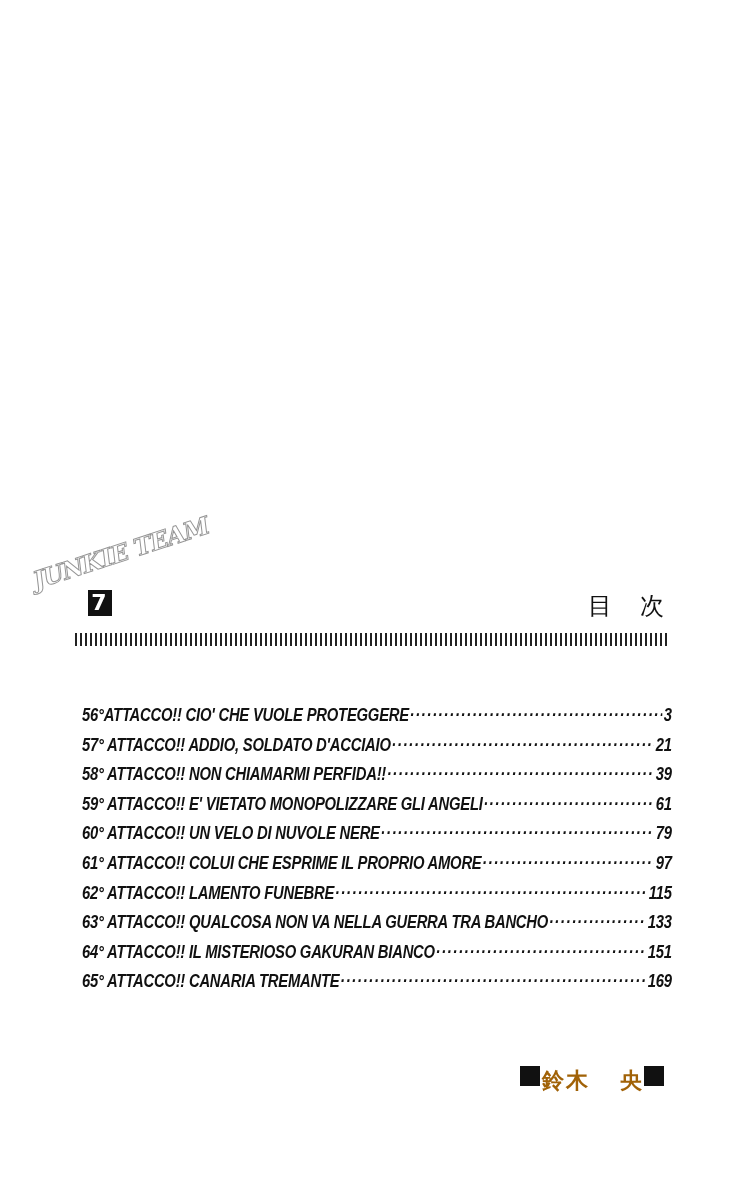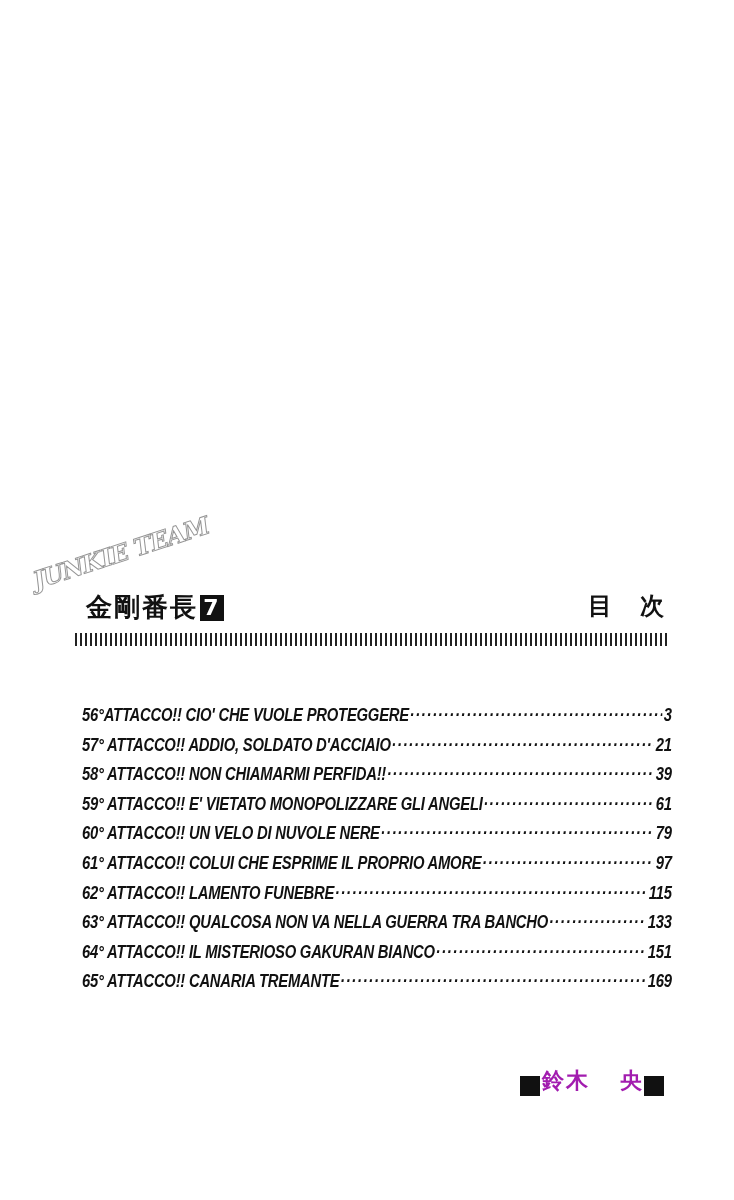--- a/index.html
+++ b/index.html
@@ -53,21 +53,21 @@
       height: 26px;
       line-height: 26px;
       text-align: center;
       margin-left: 2px;
     }
     .toc-heading {
       position: absolute;
       right: 70px;
       top: 590px;
       font-family: "DejaVu Sans", sans-serif;
-      font-weight: bold;
+      font-weight: normal;
       font-size: 24px;
       letter-spacing: 28px;
       color: #111111;
       margin-right: -28px;
     }
     .bar-rule {
       position: absolute;
       left: 75px;
       top: 633px;
       width: 594px;
@@ -123,42 +123,41 @@
     }
     .toc-page {
       flex: 0 0 auto;
       text-align: right;
     }
     .author {
       position: absolute;
       right: 70px;
       top: 1066px;
       display: flex;
-      align-items: flex-end;
+      align-items: flex-start;
       font-family: "DejaVu Sans", sans-serif;
       font-weight: bold;
       font-size: 22px;
-      color: #a21caf;
+      color: #a16207;
     }
     .author .sq {
       display: inline-block;
       width: 20px;
       height: 20px;
       background: #111111;
     }
     .author .name-a { margin-left: 2px; letter-spacing: 2px; }
     .author .name-b { margin-left: 30px; margin-right: 2px; }
   </style>
 </head>
 <body>
 
 <div class="watermark">JUNKIE TEAM</div>
 
 <div class="series-title">
-  <span>金剛番長</span>
   <span class="volume-box">7</span>
 </div>
 
 <div class="toc-heading">目次</div>
 
 <div class="bar-rule"></div>
 
 <ul class="toc-list">
   <li class="toc-item">
     <span class="toc-chapter">56°ATTACCO!! CIO' CHE VUOLE PROTEGGERE</span>

